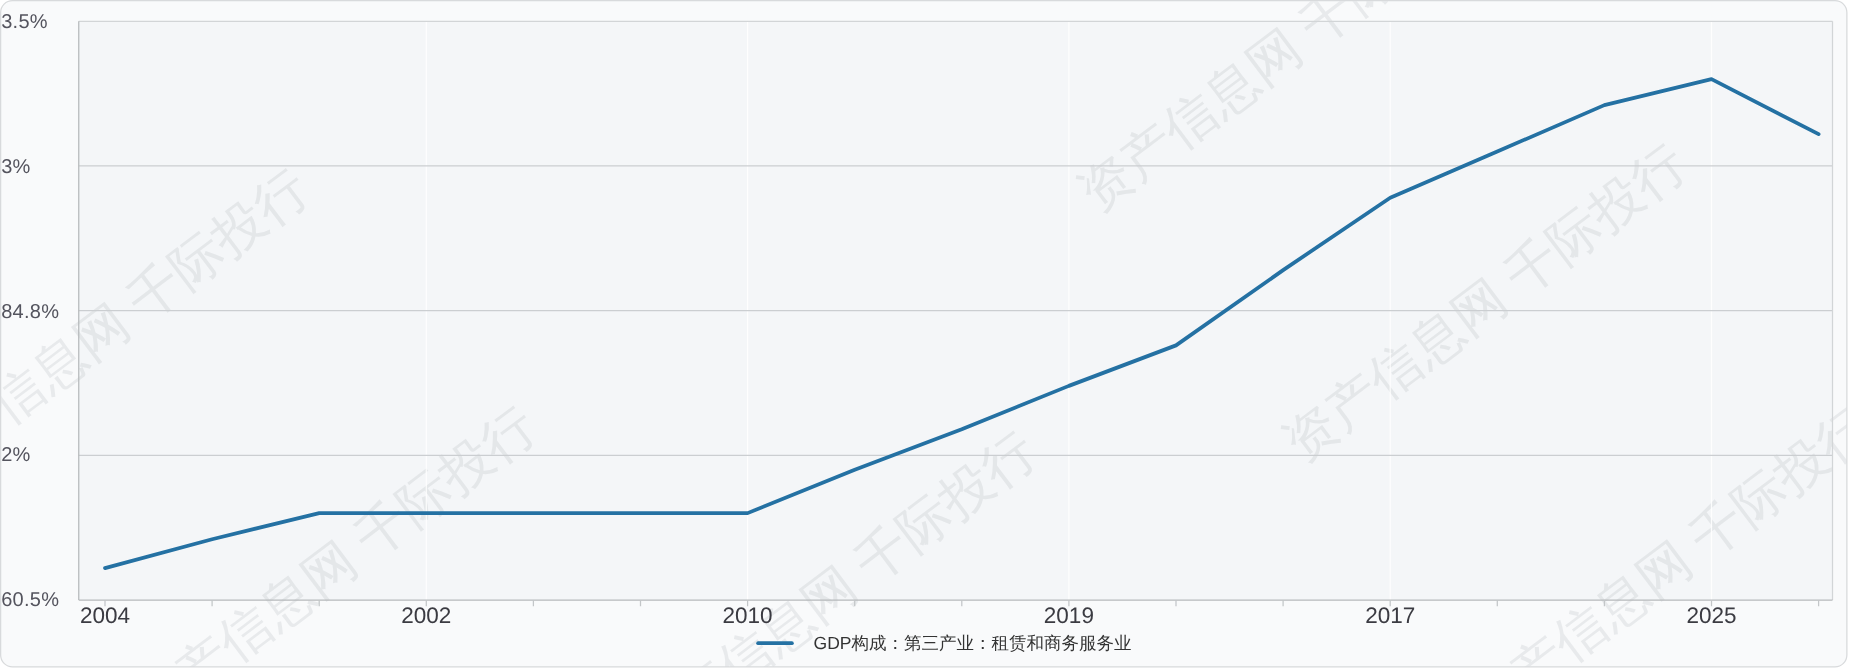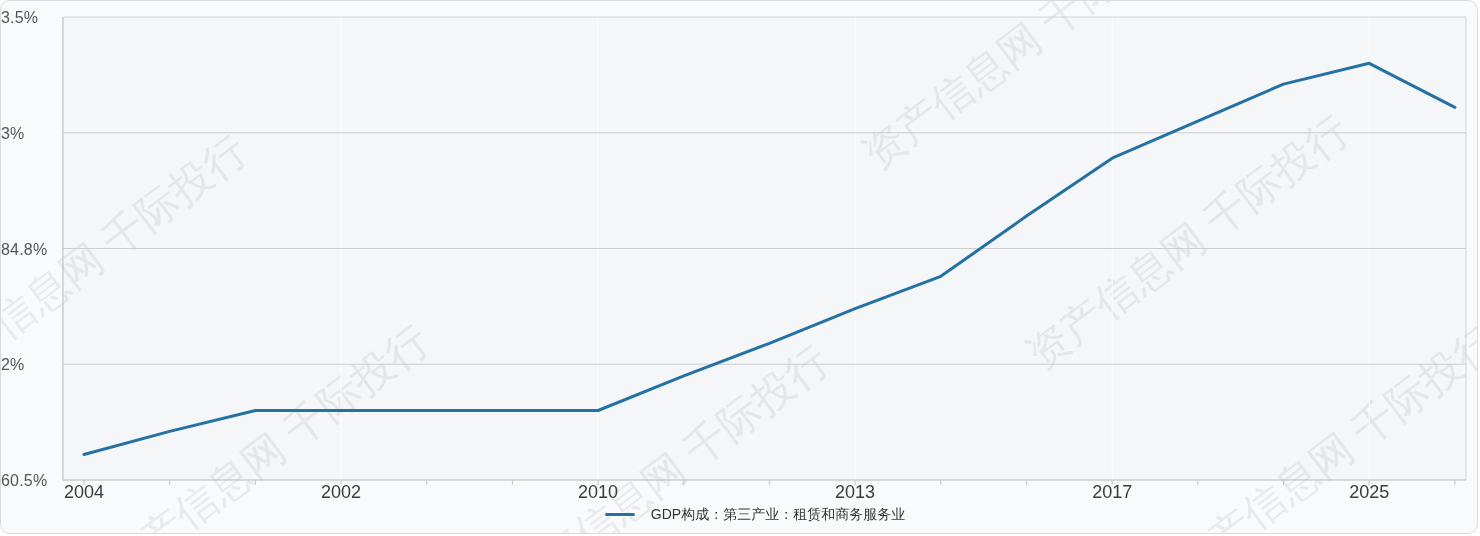--- a/index.html
+++ b/index.html
@@ -82,21 +82,21 @@
         <span class="ylabel" style="top: 470px;">60.5%</span>
         <span class="ylabel" style="top: 354.25px;">2%</span>
         <span class="ylabel" style="top: 238.5px;">84.8%</span>
         <span class="ylabel" style="top: 122.75px;">3%</span>
         <span class="ylabel" style="top: 7px;">3.5%</span>
       </div>
     <div id="x-labels">
         <span class="xlabel" style="left: 38px; top: 482px;">2004</span>
         <span class="xlabel" style="left: 295.04px; top: 482px;">2002</span>
         <span class="xlabel" style="left: 552.08px; top: 482px;">2010</span>
-        <span class="xlabel" style="left: 809.12px; top: 482px;">2013</span>
+        <span class="xlabel" style="left: 809.12px; top: 482px;">2019</span>
         <span class="xlabel" style="left: 1066.16px; top: 482px;">2017</span>
         <span class="xlabel" style="left: 1323.2px; top: 482px;">2025</span>
       </div>
     <div class="legend">
       <span class="legend-swatch"></span>
       <span class="legend-label">GDP构成：第三产业：租赁和商务服务业</span>
     </div>
   </div>
 </div>
 

